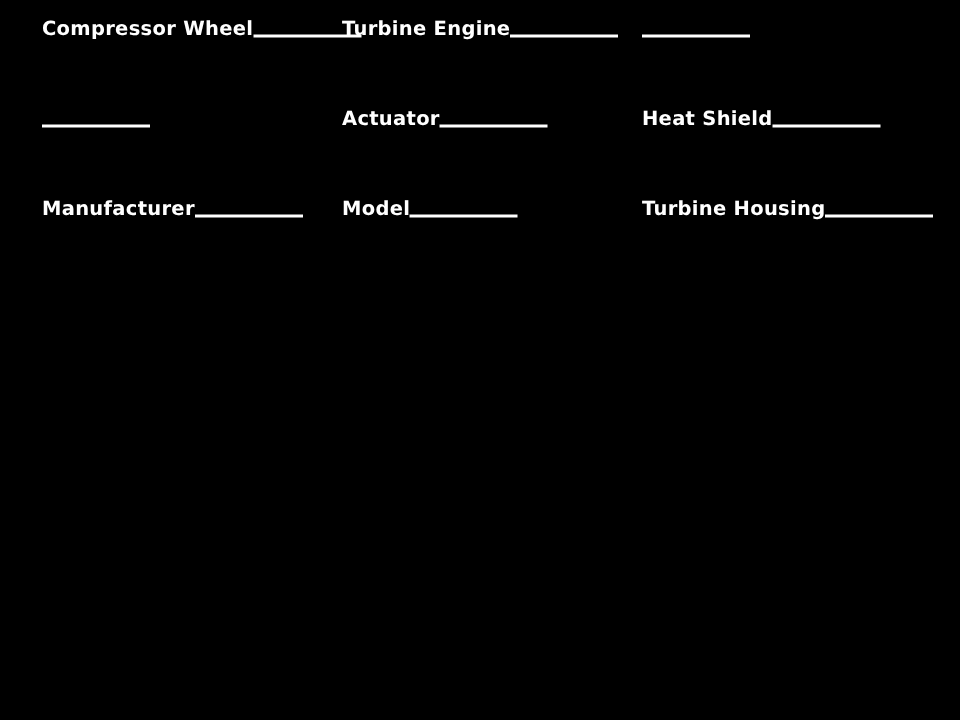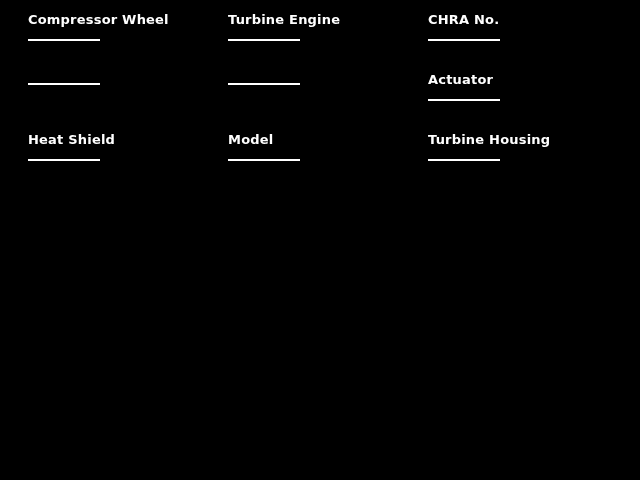--- a/index.html
+++ b/index.html
@@ -15,21 +15,21 @@
   }
   #form-grid {
     display: grid;
     grid-template-columns: 200px 200px 200px;
     grid-auto-rows: 60px;
     padding: 12px 0 0 28px;
     box-sizing: border-box;
   }
   .field {
     display: flex;
-    flex-direction: column;
+    flex-direction: row;
     align-items: flex-start;
   }
   .field-label {
     color: #ffffff;
     font-size: 13px;
     font-weight: bold;
     line-height: 16px;
     letter-spacing: 0.2px;
     white-space: nowrap;
   }
@@ -53,38 +53,38 @@
 <div id="form-grid">
     <div class="field">
       <div class="field-label">Compressor Wheel</div>
       <input type="text" class="field-input" value="" placeholder="" style="">
     </div>
     <div class="field">
       <div class="field-label">Turbine Engine</div>
       <input type="text" class="field-input" value="" placeholder="" style="">
     </div>
     <div class="field">
-      <div class="field-label">CHRA No.</div>
-      <input type="text" class="field-input" value="" placeholder="" style="">
-    </div>
-    <div class="field">
       <input type="text" class="field-input" value="" placeholder="" style="">
     </div>
     <div class="field">
       <input type="text" class="field-input" value="" placeholder="" style="">
     </div>
     <div class="field">
       <div class="field-label">Actuator</div>
       <input type="text" class="field-input" value="" placeholder="" style="">
     </div>
     <div class="field">
       <div class="field-label">Heat Shield</div>
       <input type="text" class="field-input" value="" placeholder="" style="">
     </div>
     <div class="field">
+      <div class="field-label">Manufacturer</div>
+      <input type="text" class="field-input" value="" placeholder="" style="">
+    </div>
+    <div class="field">
       <div class="field-label">Model</div>
       <input type="text" class="field-input" value="" placeholder="" style="">
     </div>
     <div class="field">
       <div class="field-label">Turbine Housing</div>
       <input type="text" class="field-input" value="" placeholder="" style="">
     </div>
   </div>
 
 </body></html>

